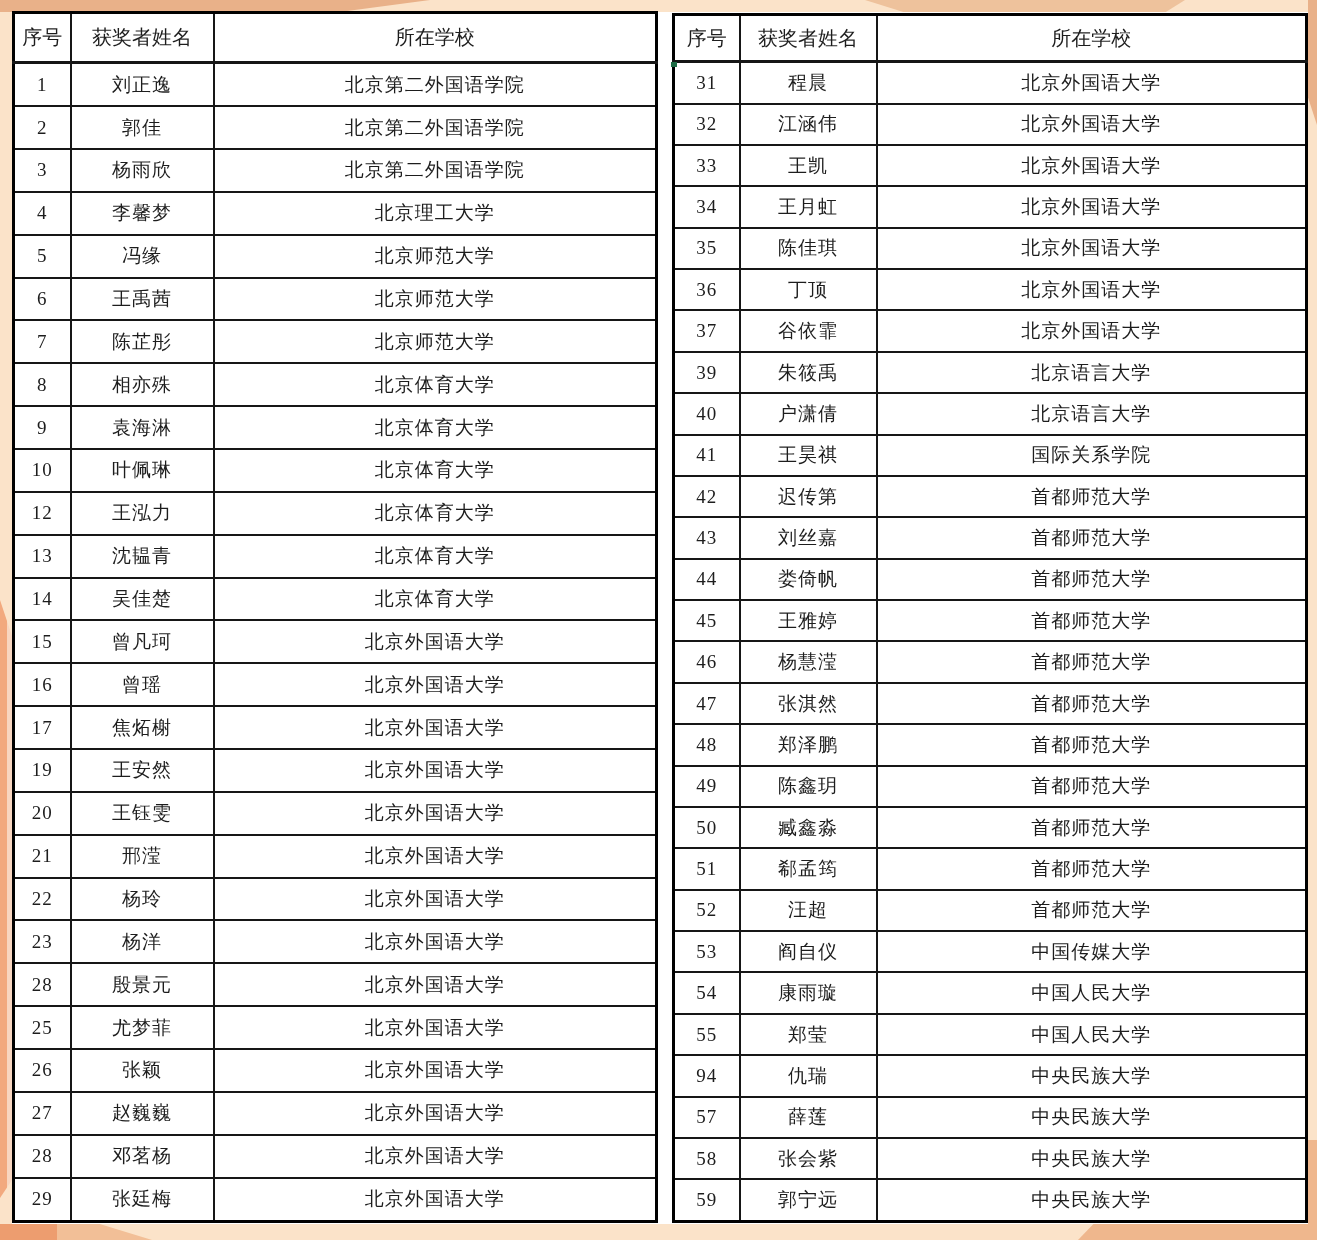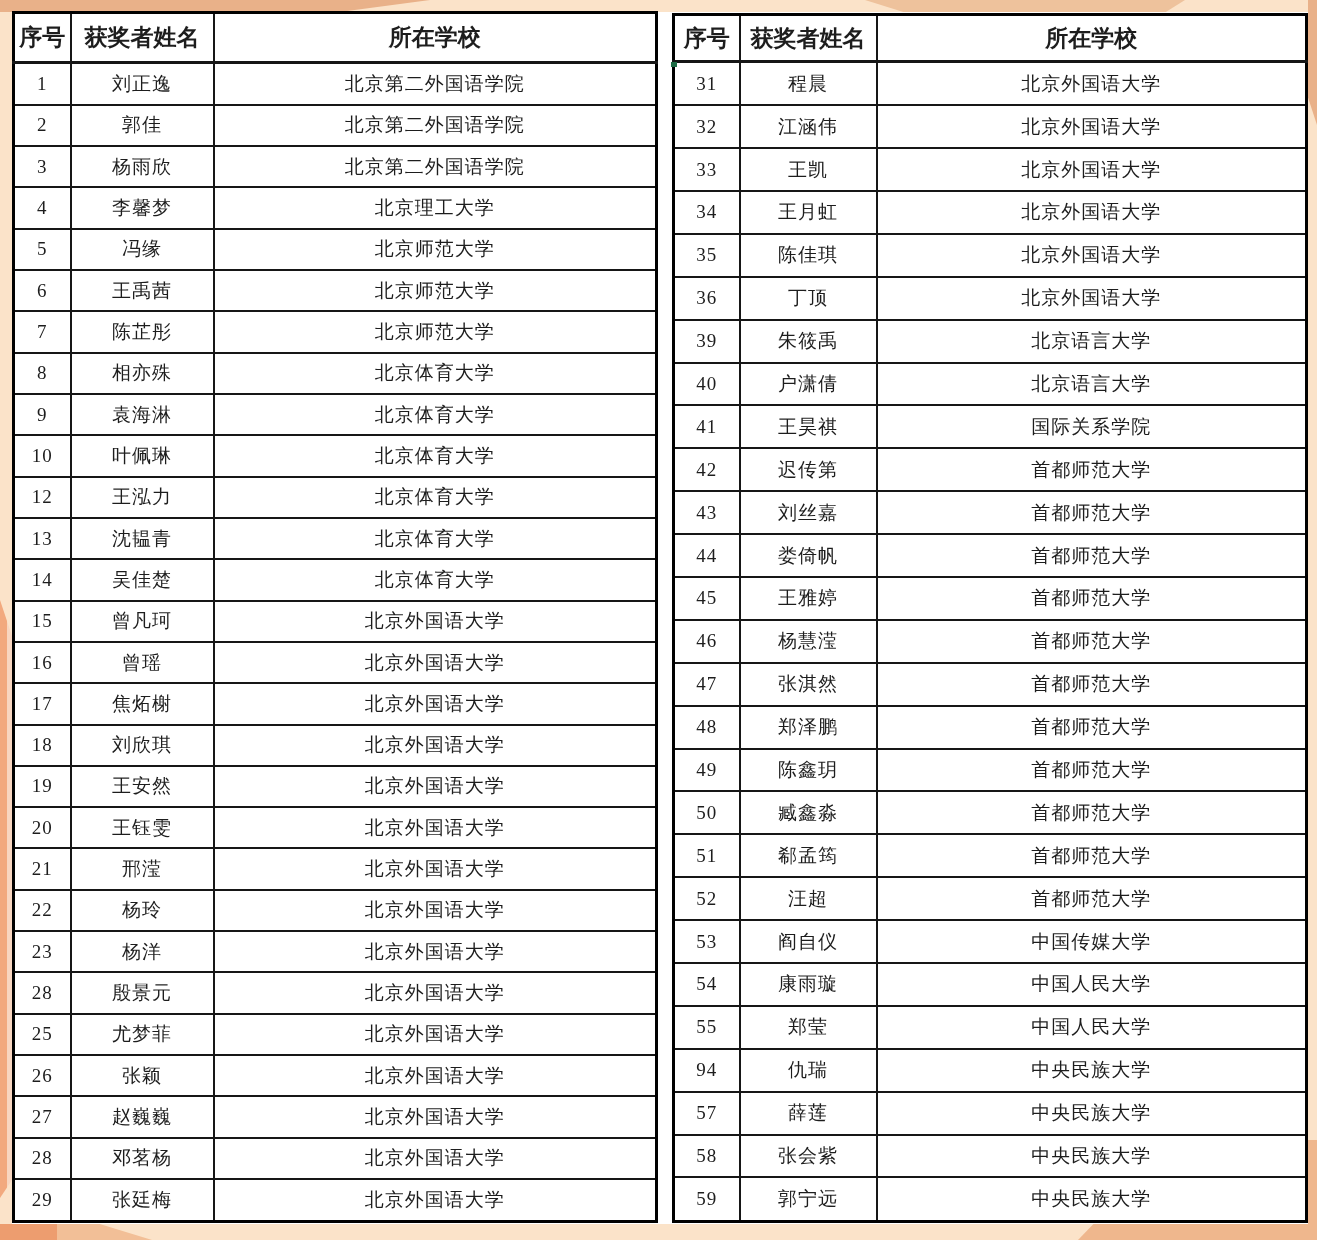--- a/index.html
+++ b/index.html
@@ -48,21 +48,21 @@
     border-collapse:collapse; table-layout:fixed;
     background:#ffffff; border:3px solid #000000;
   }
   #table-left  { left:12px;  top:11px; width:646px; height:1212px; }
   #table-right { left:672px; top:13px; width:636px; height:1210px; }
   th, td {
     border:2px solid #161616;
     text-align:center; vertical-align:middle;
     color:#1d1d1d; white-space:nowrap; overflow:hidden;
   }
-  th { font-size:23px; font-weight:bold; border-bottom-width:3px; }
+  th { font-size:20px; font-weight:normal; border-bottom-width:3px; }
   #table-left th { height:50px; }
   #table-right th { height:47px; }
   td { font-size:19px; letter-spacing:1px; }
 
   .green-marker {
     position:absolute; z-index:3;
     left:671px; top:62px; width:6px; height:5px;
     background:#1d6b45;
   }
 </style>
@@ -170,25 +170,20 @@
         <td>16</td>
         <td>曾瑶</td>
         <td>北京外国语大学</td>
       </tr>
       <tr>
         <td>17</td>
         <td>焦炻榭</td>
         <td>北京外国语大学</td>
       </tr>
       <tr>
-        <td>18</td>
-        <td>刘欣琪</td>
-        <td>北京外国语大学</td>
-      </tr>
-      <tr>
         <td>19</td>
         <td>王安然</td>
         <td>北京外国语大学</td>
       </tr>
       <tr>
         <td>20</td>
         <td>王钰雯</td>
         <td>北京外国语大学</td>
       </tr>
       <tr>
@@ -277,20 +272,25 @@
         <td>35</td>
         <td>陈佳琪</td>
         <td>北京外国语大学</td>
       </tr>
       <tr>
         <td>36</td>
         <td>丁顶</td>
         <td>北京外国语大学</td>
       </tr>
       <tr>
+        <td>37</td>
+        <td>谷依霏</td>
+        <td>北京外国语大学</td>
+      </tr>
+      <tr>
         <td>39</td>
         <td>朱筱禹</td>
         <td>北京语言大学</td>
       </tr>
       <tr>
         <td>40</td>
         <td>户潇倩</td>
         <td>北京语言大学</td>
       </tr>
       <tr>

